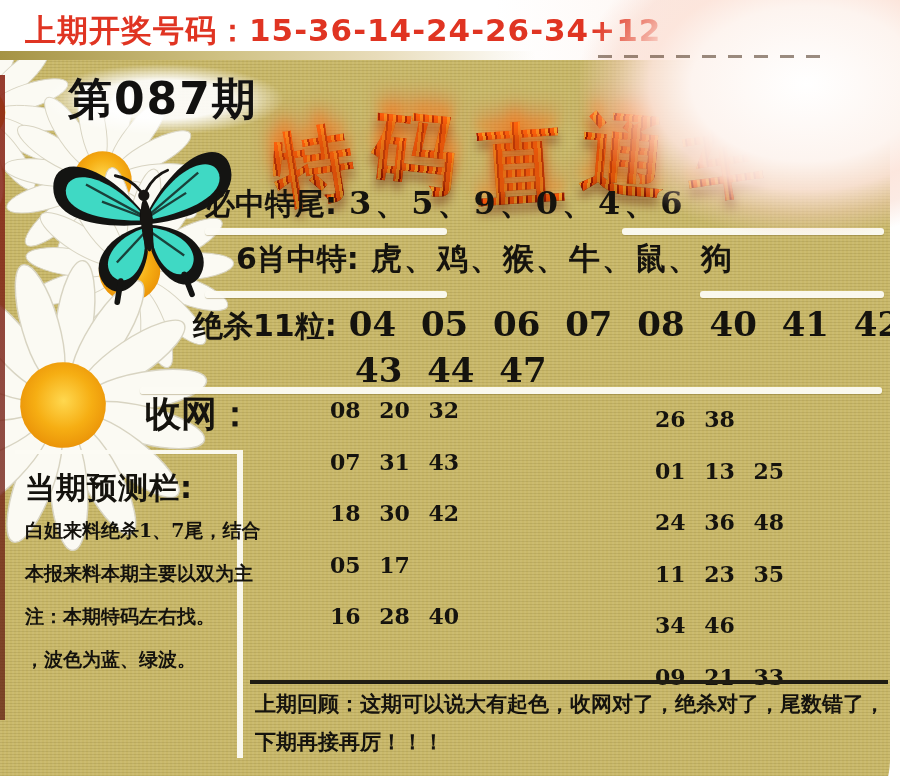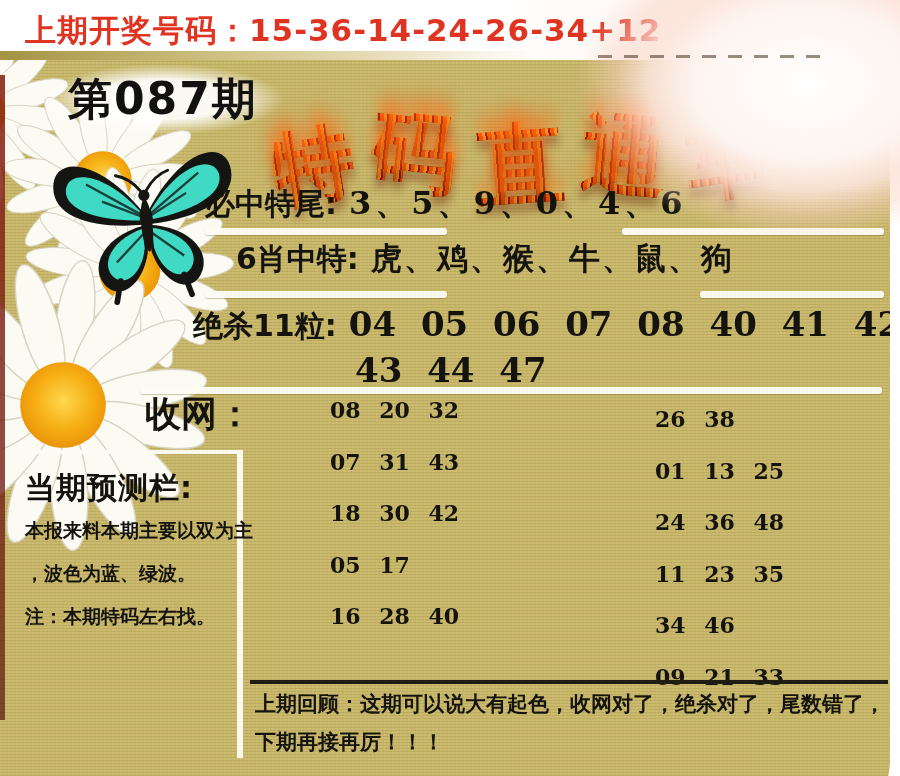--- a/index.html
+++ b/index.html
@@ -223,23 +223,24 @@
       <div class="net-cell">26 38</div>
       <div class="net-cell">01 13 25</div>
       <div class="net-cell">24 36 48</div>
       <div class="net-cell">11 23 35</div>
       <div class="net-cell">34 46</div>
       <div class="net-cell">09 21 33</div>
     </div>
 
     <div class="forecast">
       <div class="forecast-title">当期预测栏:</div>
+      <div class="forecast-line">白姐来料绝杀1、7尾，结合</div>
       <div class="forecast-line">本报来料本期主要以双为主</div>
+      <div class="forecast-line">注：本期特码左右找。</div>
       <div class="forecast-line">，波色为蓝、绿波。</div>
-      <div class="forecast-line">注：本期特码左右找。</div>
     </div>
 
     <div class="review-line"></div>
     <div class="review-text1">上期回顾：这期可以说大有起色，收网对了，绝杀对了，尾数错了，</div>
     <div class="review-text2">下期再接再厉！！！</div>
   </div>
 
   <div class="corner-blob"></div>
   <div class="faded-rule"></div>
 </div>

